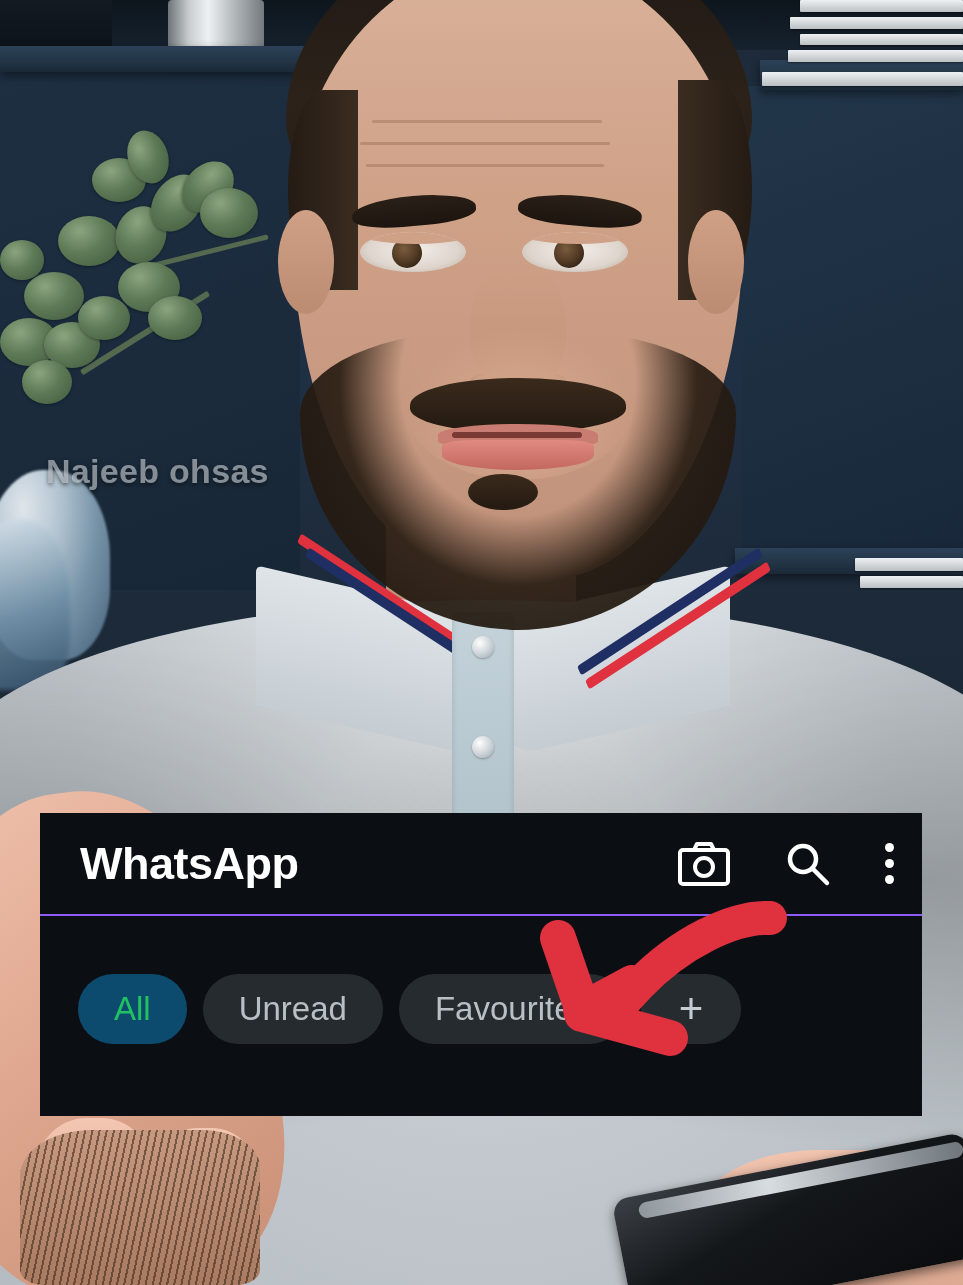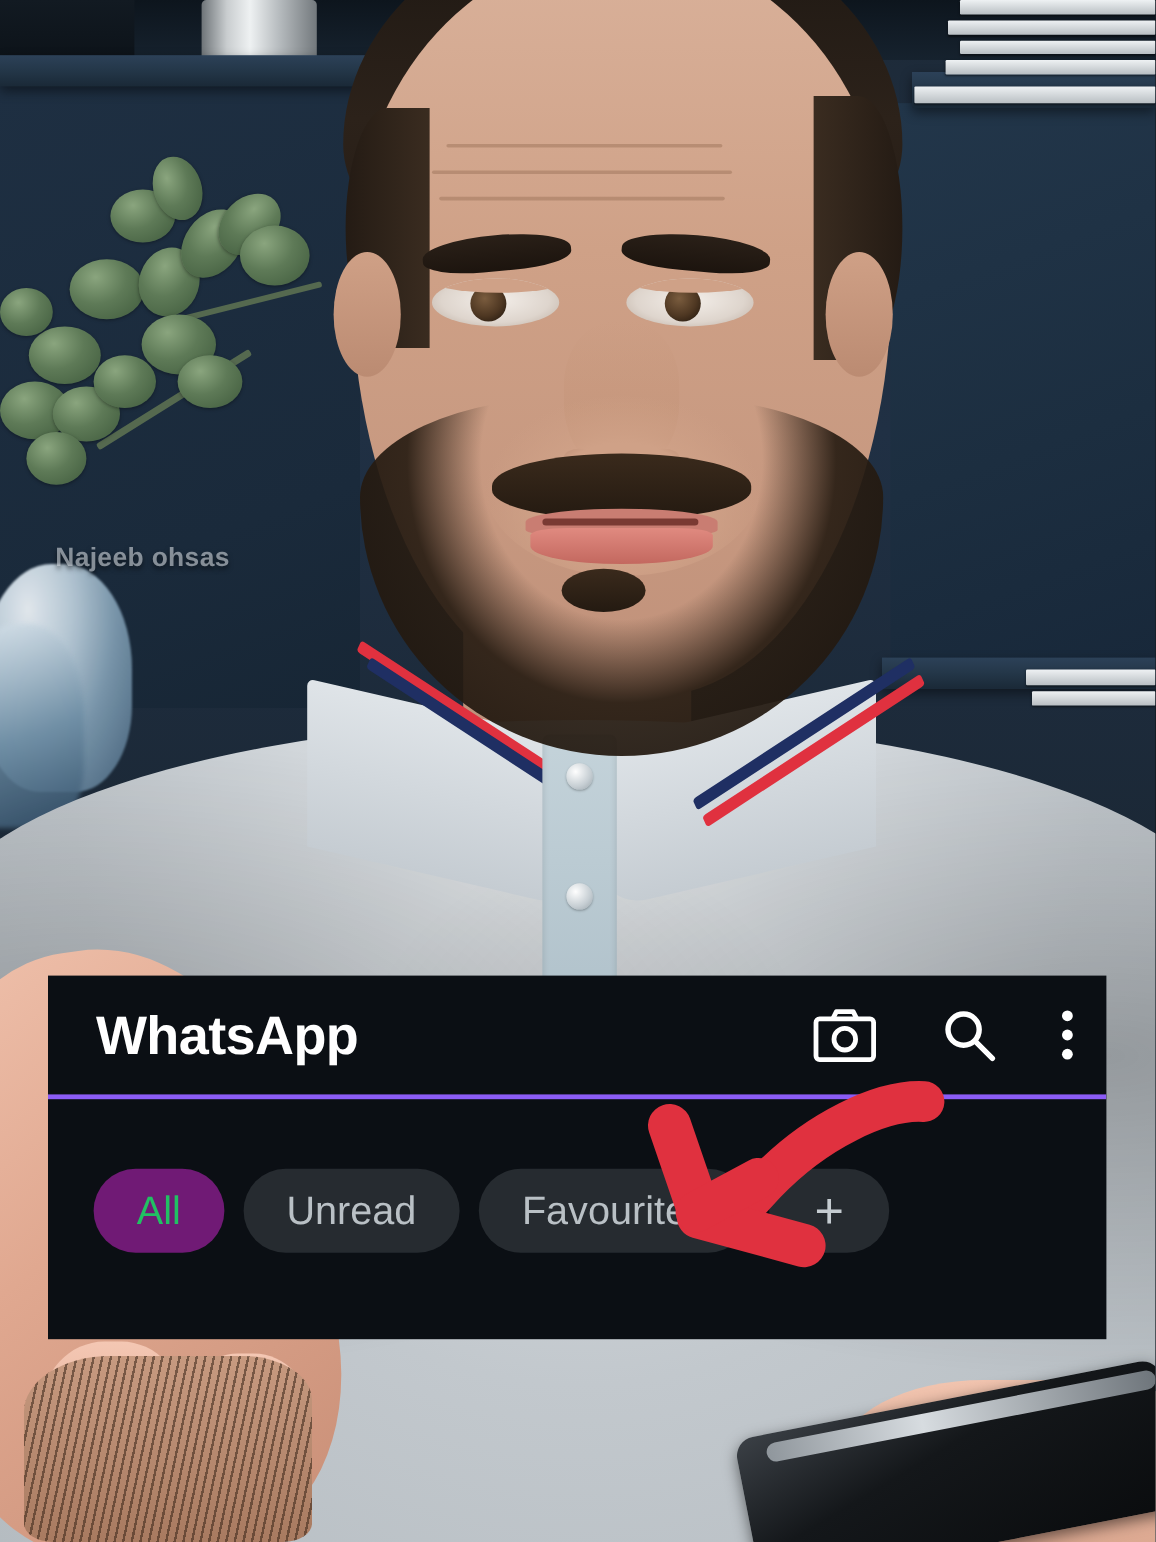--- a/index.html
+++ b/index.html
@@ -289,39 +289,39 @@
   .phone-edge {
     position:absolute; left:636px; top:1172px; width:330px; height:16px;
     background:linear-gradient(90deg,#8f969c,#d7dce0 40%,#6e757b 100%);
     border-radius:10px;
     transform:rotate(-11deg);
   }
 
   
   .watermark {
     position:absolute; left:46px; top:452px;
-    font-size:22px; font-weight:bold; letter-spacing:.3px;
+    font-size:34px; font-weight:bold; letter-spacing:.3px;
     color:rgba(205,212,218,.62);
     text-shadow:0 2px 4px rgba(0,0,0,.5);
     white-space:nowrap;
   }
 
   
   .wa-panel {
     position:absolute;
     left:40px; top:813px; width:882px; height:303px;
     background:#0b0f14;
     overflow:hidden;
   }
   .wa-header {
     position:relative;
     height:103px;
     display:flex; align-items:center;
     padding:0 28px 0 40px;
-    border-bottom:4px solid #8b5cf6;
+    border-bottom:2px solid #8b5cf6;
   }
   .wa-title {
     font-size:45px; font-weight:bold; color:#ffffff;
     letter-spacing:-.5px;
     flex:1;
   }
   .wa-icons { display:flex; align-items:center; gap:52px; }
   .wa-icon { display:flex; align-items:center; justify-content:center; cursor:pointer; }
   .dots { display:flex; flex-direction:column; gap:7px; align-items:center; }
   .dots span { width:9px; height:9px; border-radius:50%; background:#fff; display:block; }
@@ -335,21 +335,21 @@
     border-radius:36px;
     display:flex; align-items:center; justify-content:center;
     padding:0 36px;
     font-size:33px;
     color:#b9c0c5;
     background:#262b30;
     white-space:nowrap;
     cursor:pointer;
   }
   .chip.active {
-    background:#701a75;
+    background:#0c4a6e;
     color:#21c063;
   }
   .chip.plus {
     padding:0;
     width:100px;
     font-size:42px;
     color:#c5ccd1;
   }
 
   

